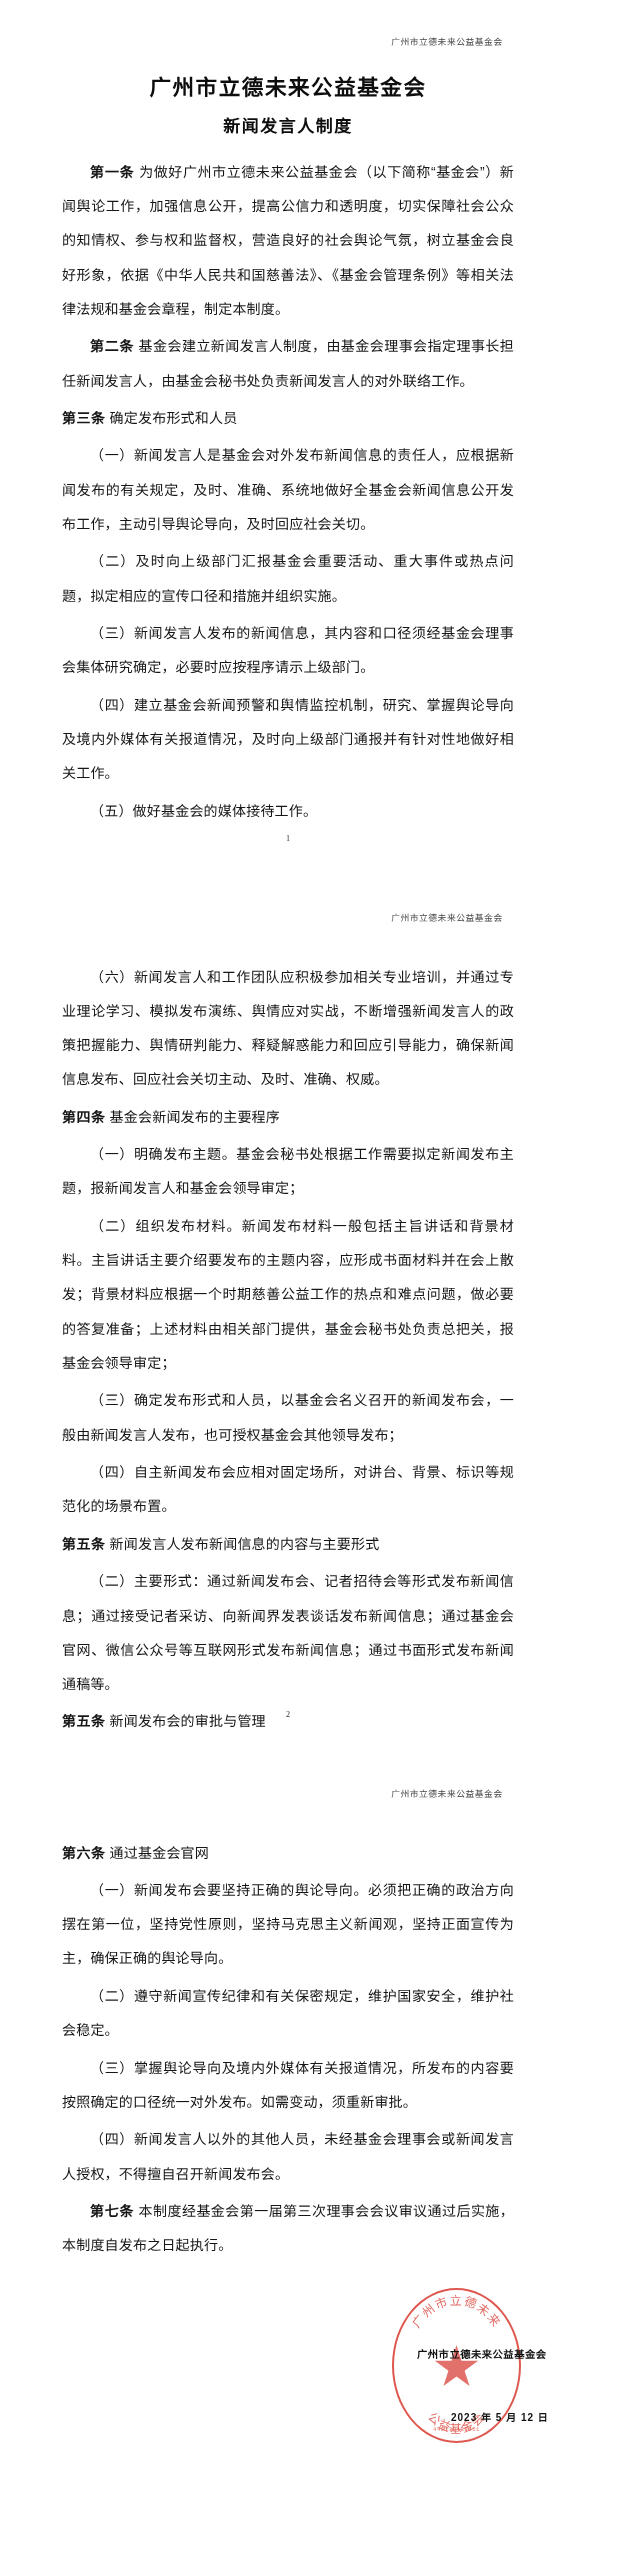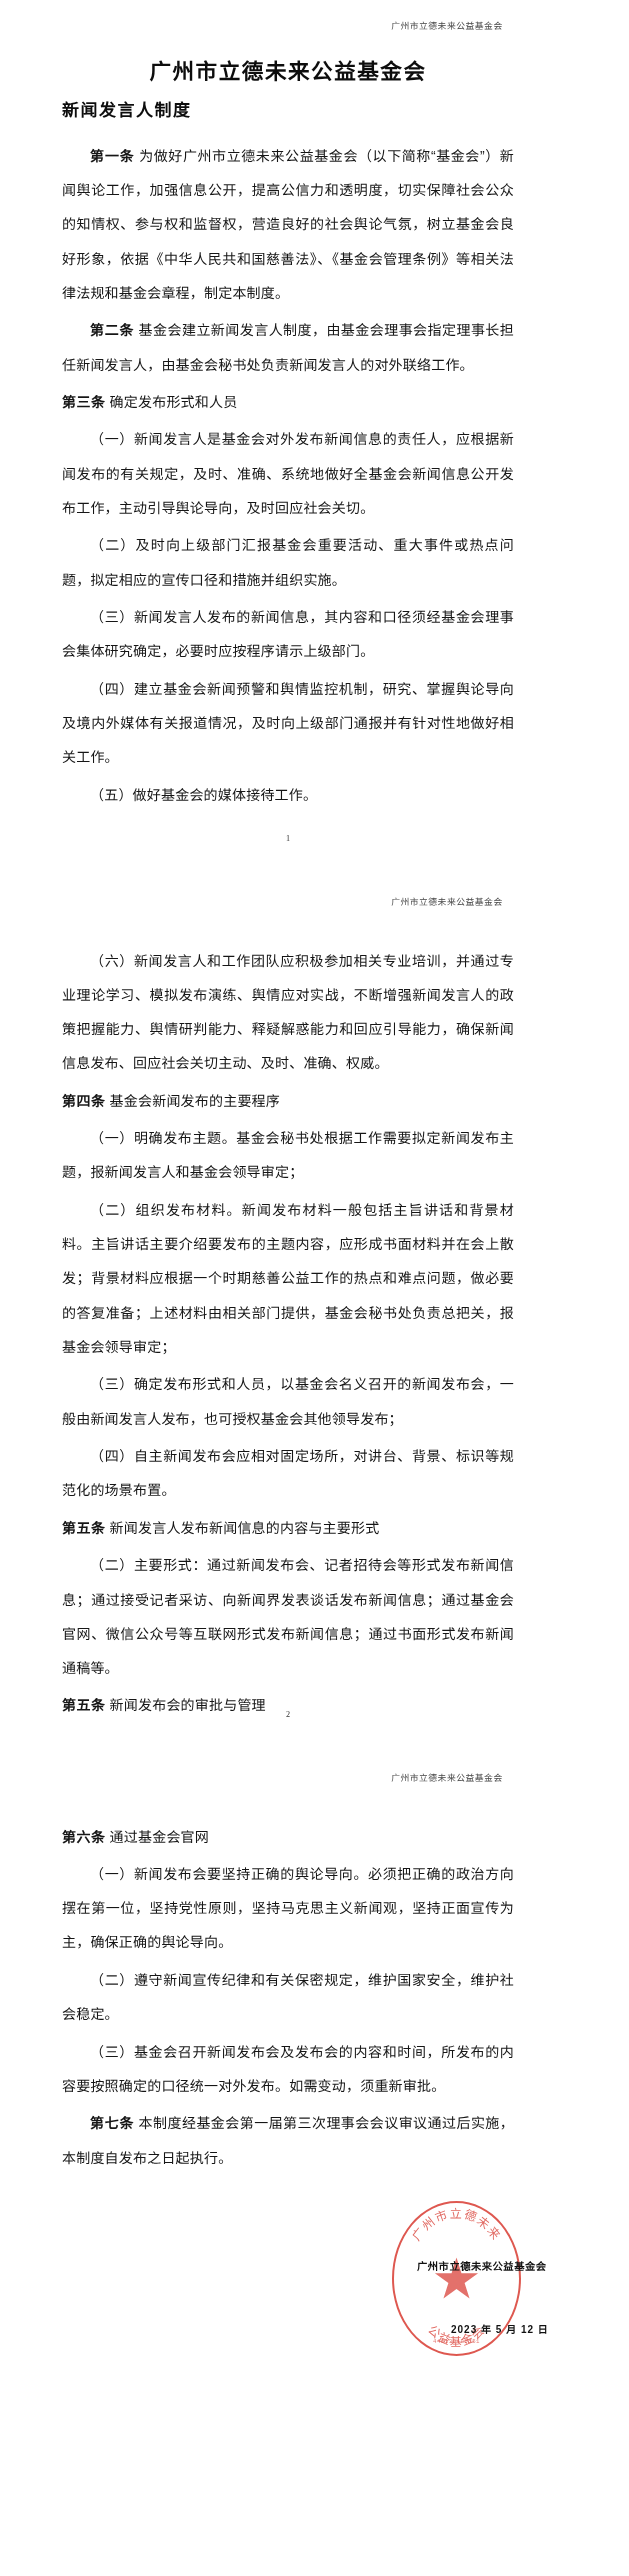--- a/index.html
+++ b/index.html
@@ -28,21 +28,21 @@
     width: 0.5px;
     height: 639px;
     background: #f0f0f0;
   }
   .page {
     position: absolute;
     left: 0;
     width: 576px;
     background: #ffffff;
     box-sizing: border-box;
-    padding: 0 62px;
+    padding: 16px 62px;
   }
   .page-1 { top: 0; height: 876px; }
   .page-2 { top: 876px; height: 876px; }
   .page-3 { top: 1752px; height: 876px; }
 
   .org-mark {
     text-align: right;
     font-family: "Liberation Serif", "DejaVu Serif", serif;
     font-size: 8.8px;
     letter-spacing: 0.5px;
@@ -55,21 +55,21 @@
   .doc-title {
     text-align: center;
     font-size: 21.6px;
     font-weight: bold;
     letter-spacing: 1.5px;
     color: #0d0d0d;
     margin-top: 27px;
     line-height: 1.25;
   }
   .doc-subtitle {
-    text-align: left;
+    text-align: center;
     font-size: 17px;
     font-weight: bold;
     letter-spacing: 1.5px;
     color: #0d0d0d;
     margin-top: 11.3px;
     line-height: 1.25;
   }
 
   .body-block {
     margin-top: 17.5px;
@@ -237,21 +237,22 @@
 
     <div class="org-mark">广州市立德未来公益基金会</div>
 
     <div class="body-block" style="margin-top:36px;">
 
 
       <p class="para heading"><span class="art-label">第六条</span>&nbsp;<span>通过基金会官网</span></p>
 
       <p class="para indent">（一）新闻发布会要坚持正确的舆论导向。必须把正确的政治方向摆在第一位，坚持党性原则，坚持马克思主义新闻观，坚持正面宣传为主，确保正确的舆论导向。</p>
       <p class="para indent">（二）遵守新闻宣传纪律和有关保密规定，维护国家安全，维护社会稳定。</p>
-      <p class="para indent">（三）基金会召开新闻发布会及发布会的内容和时间，所发布的内容要按照确定的口径统一对外发布。如需变动，须重新审批。</p>
+      <p class="para indent">（三）掌握舆论导向及境内外媒体有关报道情况，所发布的内容要按照确定的口径统一对外发布。如需变动，须重新审批。</p>
+      <p class="para indent">（四）新闻发言人以外的其他人员，未经基金会理事会或新闻发言人授权，不得擅自召开新闻发布会。</p>
 
       <p class="para indent"><span class="art-label">第七条</span>&nbsp;<span>本制度经基金会第一届第三次理事会会议审议通过后实施，本制度自发布之日起执行。</span></p>
 
       <div class="sign-block">
 
         <div class="seal">
           <div class="seal-arc-text">
             <svg viewBox="0 0 250 300" aria-hidden="true">
               <defs>
                 <path id="arcTop" d="M 26,160 A 99,132 0 0 1 224,160" fill="none"></path>

